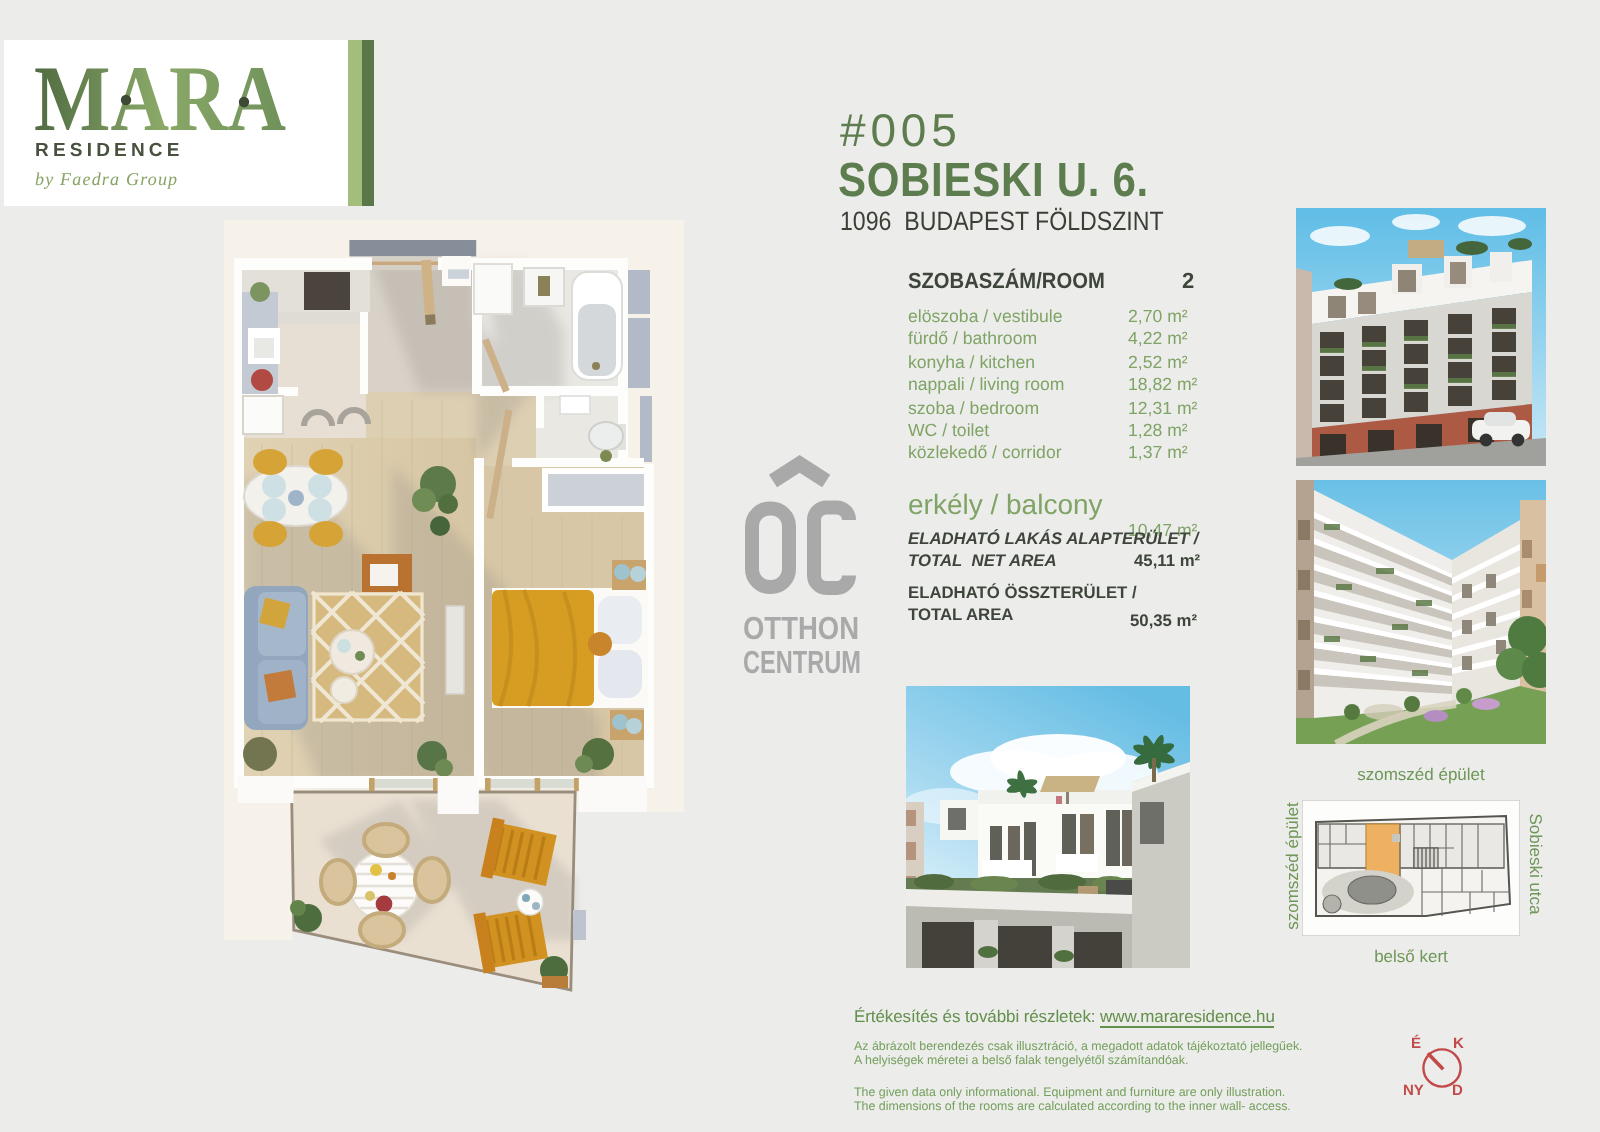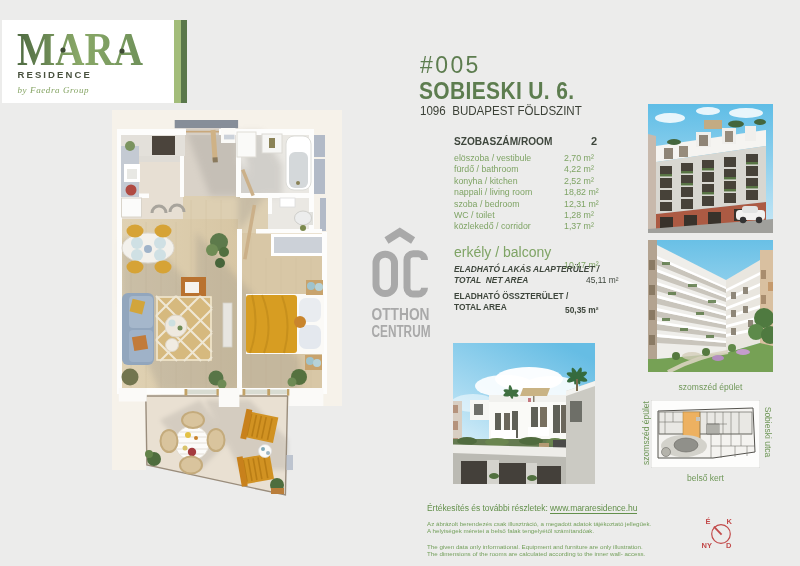--- a/index.html
+++ b/index.html
@@ -60,21 +60,21 @@
   <div>18,82 m²</div>
   <div>12,31 m²</div>
   <div>1,28 m²</div>
   <div>1,37 m²</div>
 </div>
 
 <div class="abs" style="left:454px;top:243.6px;font-size:14px;color:#7fa465;">erkély / balcony</div>
 <div class="abs" style="left:564px;top:243.6px;font-size:8.8px;color:#7fa465;margin-top:16px;">10,47 m²</div>
 
 <div class="abs" style="left:454px;top:264.3px;font-size:8.4px;line-height:11.1px;font-weight:bold;color:#3e463c;white-space:nowrap;font-style:italic;">ELADHATÓ LAKÁS ALAPTERÜLET /<br>TOTAL&nbsp; NET AREA</div>
-<div class="abs" style="left:586px;top:275.4px;font-size:8.4px;font-weight:normal;color:#3e463c;text-align:right;">45,11 m²</div>
+<div class="abs" style="left:567px;top:275.4px;font-size:8.4px;font-weight:bold;color:#3e463c;text-align:right;">45,11 m²</div>
 
 <div class="abs" style="left:454px;top:291.1px;font-size:8.4px;line-height:11.1px;font-weight:bold;color:#3e463c;white-space:nowrap;">ELADHATÓ ÖSSZTERÜLET /<br>TOTAL AREA</div>
 <div class="abs" style="left:565px;top:305px;font-size:8.4px;font-weight:bold;color:#3e463c;">50,35 m²</div>
 
 <div class="abs" style="left:366px;top:226px;">
 <svg width="70" height="115" viewBox="0 0 70 115">
   <g fill="none" stroke="#a9a9a9">
     <path d="M 20.5 14.5 L 33.8 6 L 47.1 14.5" stroke-width="7.5" fill="none"></path>
     <rect x="10" y="28.2" width="18.5" height="39.3" rx="9" stroke-width="7"></rect>
     <path d="M 58.5 34 C 58.5 30.6 55.8 27.7 52.3 27.7 L 47.2 27.7 C 43.7 27.7 41 30.6 41 34 L 41 61.7 C 41 65.1 43.7 68 47.2 68 L 52.3 68 C 55.8 68 58.5 65.1 58.5 61.7" stroke-width="7"></path>

